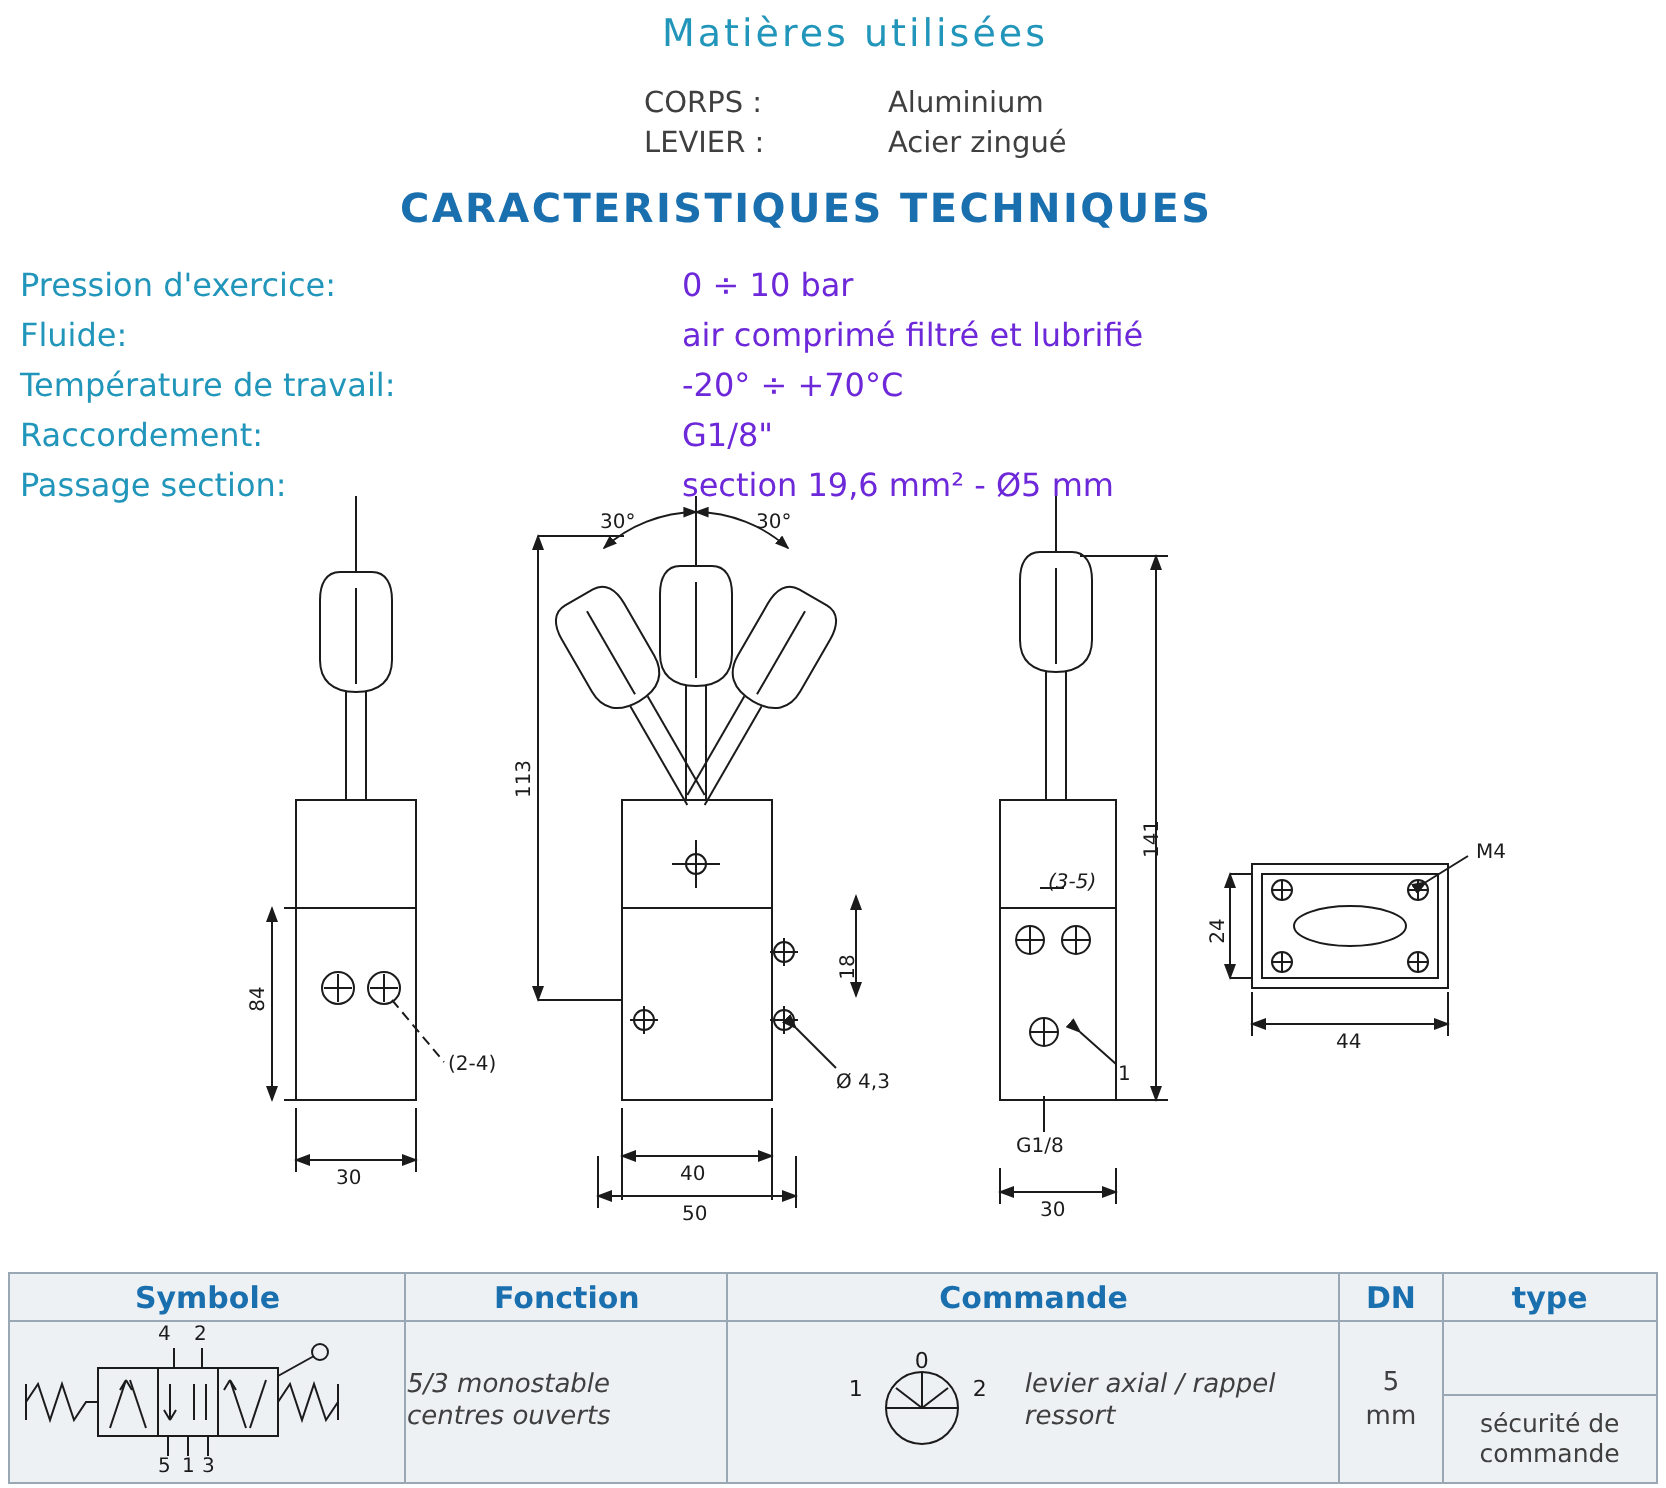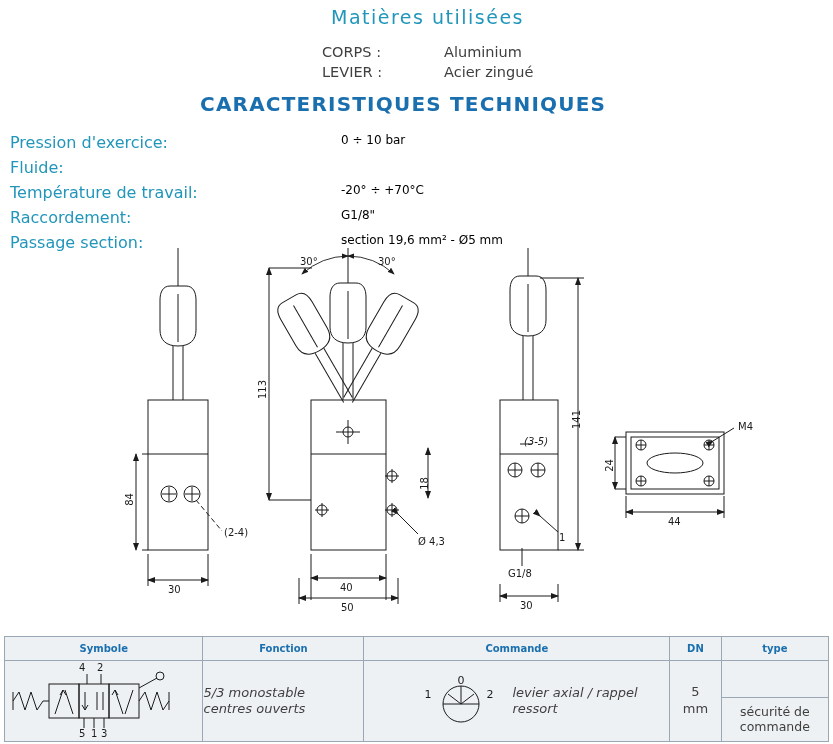--- a/index.html
+++ b/index.html
@@ -36,22 +36,22 @@
   }
   .mat-value {
     color: #3f3f3f;
     font-size: 14.5px;
   }
   .spec-label {
     color: #2196ba;
     font-size: 16px;
   }
   .spec-value {
-    color: #000000;
-    font-size: 12px;
+    color: #6d28d9;
+    font-size: 16px;
   }
 
   
   #drawing { position: absolute; left: 0; top: 248px; width: 833px; height: 382px; }
   .dimtext { position: absolute; font-size: 10px; color: #1b1b1b; font-family: "DejaVu Sans", sans-serif; }
 
   
   #spec-table {
     position: absolute;
     left: 4px; top: 636px;
@@ -60,21 +60,21 @@
     background: #eef1f4;
   }
   #spec-table td, #spec-table th {
     border: 1px solid #9aa7b4;
     padding: 0;
     vertical-align: middle;
   }
   .th-label {
     color: #1a6faf;
     font-weight: bold;
-    font-size: 10px;
+    font-size: 15px;
     text-align: center;
     height: 24px;
     background: #eef1f4;
   }
   .cell-text {
     color: #3f3f3f;
     font-size: 13px;
     padding: 4px 8px;
     line-height: 1.25;
     font-style: italic;
@@ -105,20 +105,21 @@
 
   <div class="t mat-label" style="left:322px; top:64px;">LEVIER :</div>
   <div class="t mat-value" style="left:444px; top:64px;">Acier zingué</div>
 
   <div class="t heading-blue-bold" style="left:200px; top:92px;">CARACTERISTIQUES TECHNIQUES</div>
 
   <div class="t spec-label" style="left:10px; top:133px;">Pression d'exercice:</div>
   <div class="t spec-value" style="left:341px; top:133px;">0 ÷ 10 bar</div>
 
   <div class="t spec-label" style="left:10px; top:158px;">Fluide:</div>
+  <div class="t spec-value" style="left:341px; top:158px;">air comprimé filtré et lubrifié</div>
 
   <div class="t spec-label" style="left:10px; top:183px;">Température de travail:</div>
   <div class="t spec-value" style="left:341px; top:183px;">-20° ÷ +70°C</div>
 
   <div class="t spec-label" style="left:10px; top:208px;">Raccordement:</div>
   <div class="t spec-value" style="left:341px; top:208px;">G1/8"</div>
 
   <div class="t spec-label" style="left:10px; top:233px;">Passage section:</div>
   <div class="t spec-value" style="left:341px; top:233px;">section 19,6 mm² - Ø5 mm</div>
 

